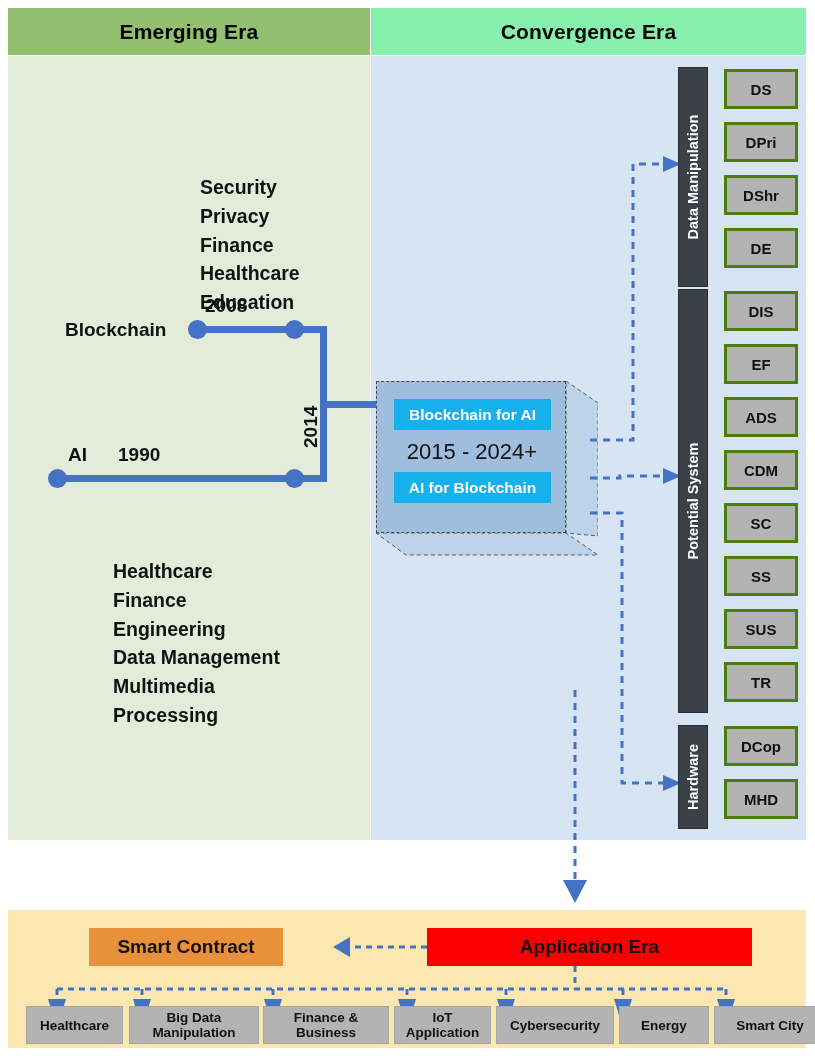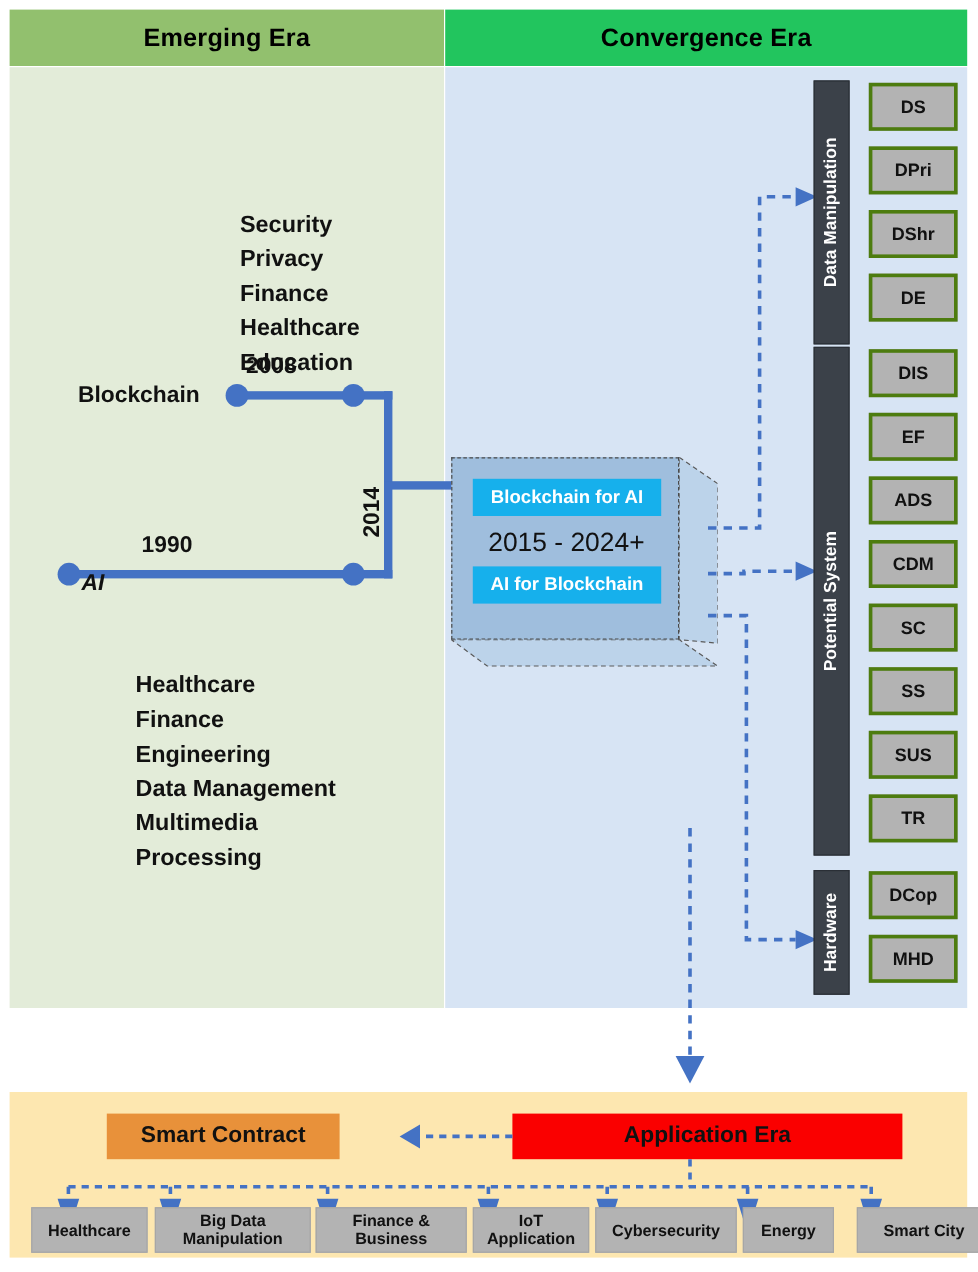--- a/index.html
+++ b/index.html
@@ -14,21 +14,21 @@
   
   #top-panel { position: absolute; left: 8px; top: 8px; width: 798px; height: 832px; }
 
   .era-header {
     position: absolute; top: 0; height: 47px;
     display: flex; align-items: center; justify-content: center;
     font-size: 21px; font-weight: bold; color: #000;
     letter-spacing: 0.2px;
   }
   #hdr-emerging { left: 0; width: 362px; background: #92c06e; }
-  #hdr-convergence { left: 363px; width: 435px; background: #22c55e; }
+  #hdr-convergence { left: 363px; width: 435px; background: #86efac; }
 
   .era-body { position: absolute; top: 48px; height: 784px; }
   #body-emerging { left: 0; width: 362px; background: #e3ecd9; }
   #body-convergence { left: 363px; width: 435px; background: #d7e4f4; }
 
   
   .word-list {
     position: absolute;
     font-size: 19.5px; font-weight: bold; color: #111;
     line-height: 28.8px;
@@ -161,21 +161,21 @@
       <polygon points="374,388 388,396.5 374,405" fill="#4472c4"></polygon>
     </svg>
 
     <div class="tl-node" style="left:180px; top:312px;"></div>
     <div class="tl-node" style="left:277px; top:312px;"></div>
     <div class="tl-node" style="left:40px;  top:461px;"></div>
     <div class="tl-node" style="left:277px; top:461px;"></div>
 
     <div class="tl-label" style="left:57px; top:311px;">Blockchain</div>
     <div class="tl-label" style="left:197px; top:287px;">2008</div>
-    <div class="tl-label" style="left:60px; top:468px;font-style:italic;">AI</div>
+    <div class="tl-label" style="left:60px; top:436px;">AI</div>
     <div class="tl-label" style="left:110px; top:436px;">1990</div>
     <div class="tl-label-vert" style="left:292px; top:440px;">2014</div>
 
     <div id="cube">
       <svg id="cube-side" width="222" height="177">
 
         <polygon points="0,0 32,-0 222,22 190,22" fill="#bcd3ea" stroke="#5a5a5a" stroke-width="1" stroke-dasharray="4,3"></polygon>
 
         <polygon points="190,0 222,22 222,155 190,152" fill="#bcd3ea" stroke="#5a5a5a" stroke-width="1" stroke-dasharray="4,3"></polygon>
 
@@ -275,18 +275,18 @@
     </svg>
 
     <div class="app-box" style="left:18px;  width:97px;">Healthcare</div>
     <div class="app-box" style="left:121px; width:130px;">Big Data
 Manipulation</div>
     <div class="app-box" style="left:255px; width:126px;">Finance &amp;
 Business</div>
     <div class="app-box" style="left:386px; width:97px;">IoT
 Application</div>
     <div class="app-box" style="left:488px; width:118px;">Cybersecurity</div>
-    <div class="app-box" style="left:611px; width:76px;">Energy</div>
+    <div class="app-box" style="left:611px; width:90px;">Energy</div>
     <div class="app-box" style="left:706px; width:112px;">Smart City</div>
 
   </div>
 
 </div>
 
 </body></html>

